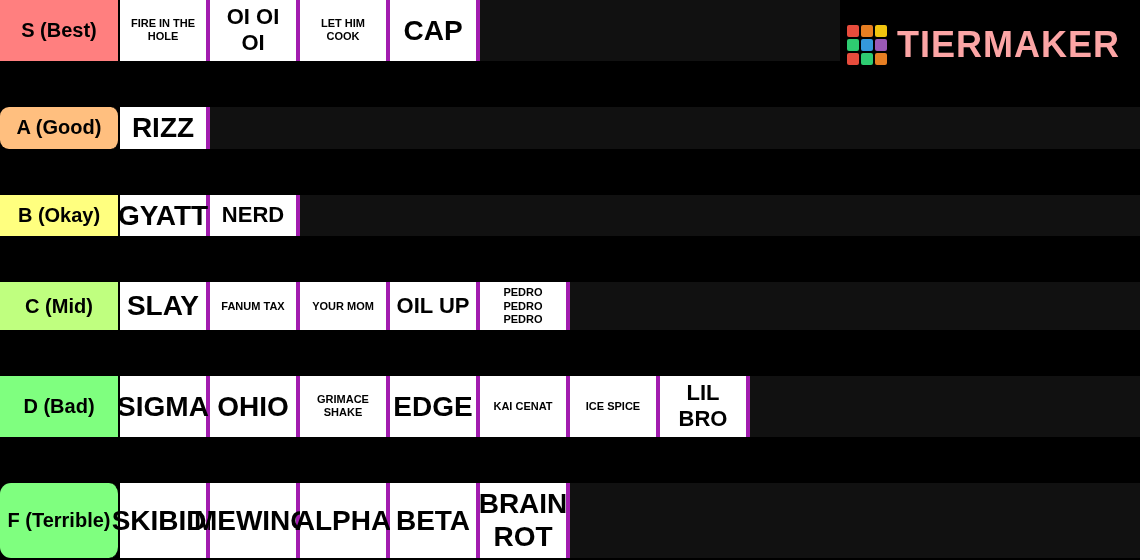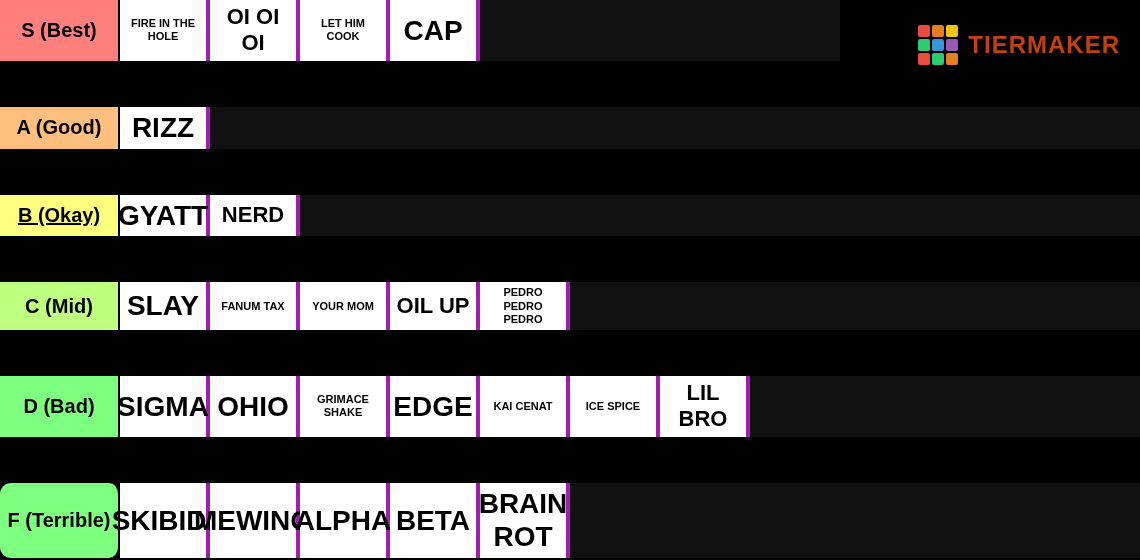--- a/index.html
+++ b/index.html
@@ -66,21 +66,21 @@
     .tier-item.xlarge span {
       font-size: 28px;
     }
     .tier-item.small span {
       font-size: 11px;
     }
 
     
     .row-s .tier-label { background: #ff7f7f; }
     .row-a .tier-label { background: #ffbf7f; }
-    .row-b .tier-label { background: #ffff7f; text-decoration: underline; }
+    .row-b .tier-label { background: #ffff7f; }
     .row-c .tier-label { background: #bfff7f; }
     .row-d .tier-label { background: #7fff7f; }
     .row-f .tier-label { background: #7fff7f; border-radius: 11px; }
 
     
     .header-area {
       position: absolute;
       top: 0;
       right: 0;
       width: 300px;
@@ -101,23 +101,23 @@
       grid-template-columns: repeat(3, 12px);
       grid-template-rows: repeat(3, 12px);
       gap: 2px;
     }
     .logo-cell {
       width: 12px;
       height: 12px;
       border-radius: 2px;
     }
     .logo-text {
-      font-size: 24px;
+      font-size: 36px;
       font-weight: 900;
-      color: #c2410c;
+      color: #fca5a5;
       font-family: Arial, sans-serif;
       text-transform: uppercase;
       letter-spacing: 1px;
     }
   </style>
 </head>
 <body>
 
 <div class="tier-table">
 <div class="tier-row row-s">
@@ -131,21 +131,21 @@
         </div>
         <div class="tier-item small">
           <span>LET HIM COOK</span>
         </div>
         <div class="tier-item xlarge">
           <span>CAP</span>
         </div>
       </div>
     </div>
     <div class="tier-row row-a">
-      <div class="tier-label" style="background: rgb(255, 191, 127);">A (Good)</div>
+      <div class="tier-label" style="background: rgb(255, 191, 127); border-radius: 9px;">A (Good)</div>
       <div class="tier-items">
         <div class="tier-item xlarge">
           <span>RIZZ</span>
         </div>
       </div>
     </div>
     <div class="tier-row row-b">
       <div class="tier-label" style="background: rgb(255, 255, 127);">B (Okay)</div>
       <div class="tier-items">
         <div class="tier-item xlarge">

